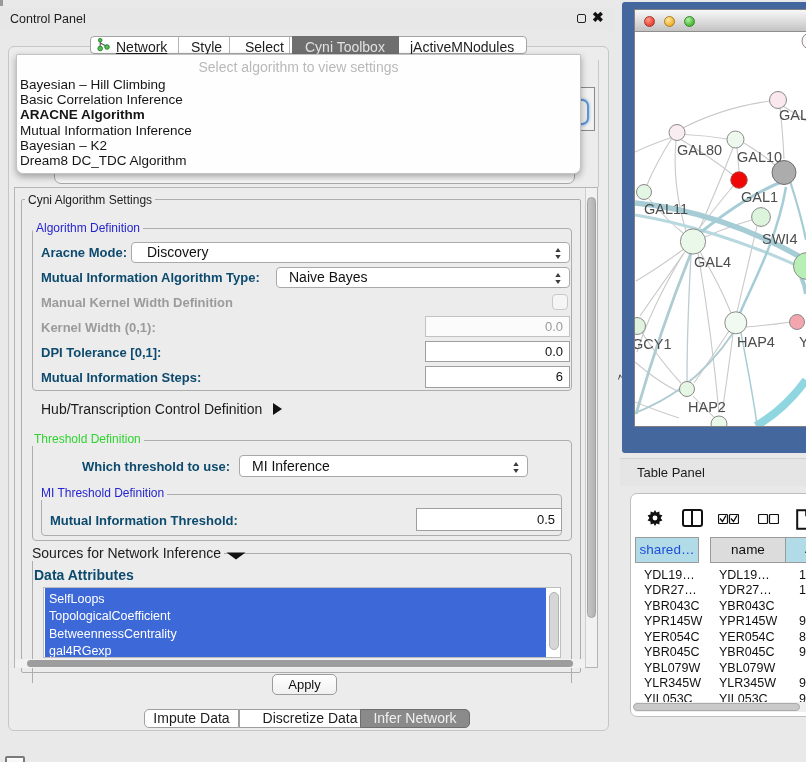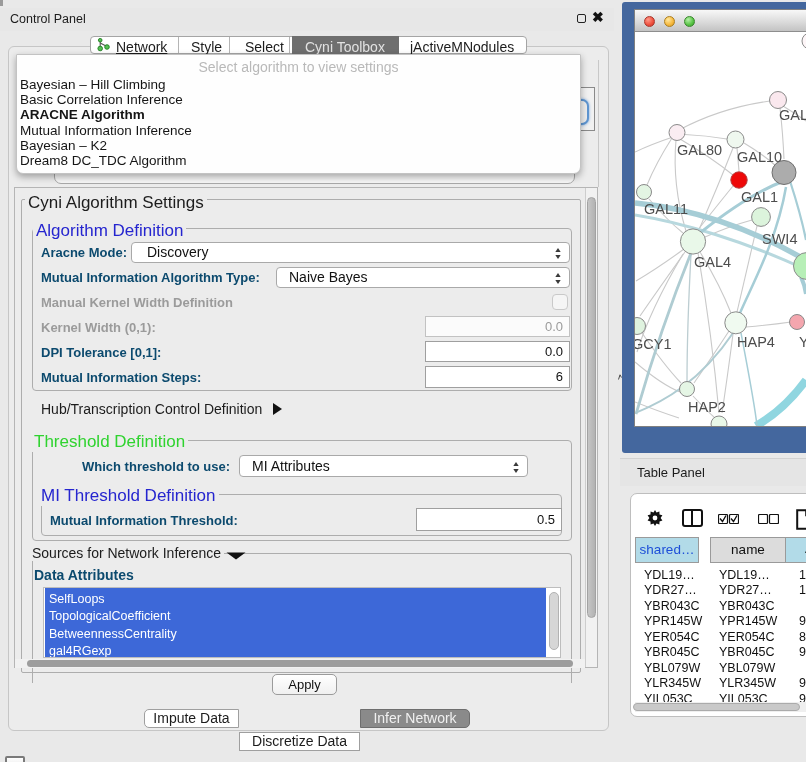--- a/index.html
+++ b/index.html
@@ -5,21 +5,21 @@
 * { margin:0; padding:0; box-sizing:border-box; }
 html,body { width:806px; height:762px; overflow:hidden; background:#e9e9e9;
   font-family:"Liberation Sans", sans-serif; }
 .abs { position:absolute; }
 #stage { position:relative; width:806px; height:762px; overflow:hidden; }
 .bold { font-weight:bold; }
 .lbl { position:absolute; font-size:13px; color:#1c1c1c; white-space:nowrap; }
 .lblb { position:absolute; font-size:13px; font-weight:bold; color:#0c4a6e; white-space:nowrap; }
 .lbld { position:absolute; font-size:13px; font-weight:bold; color:#9b9b9b; white-space:nowrap; }
 .gbox { position:absolute; border:1px solid #adadad; border-radius:4px; }
-.gtitle { position:absolute; font-size:17px; background:#ececec; padding:0 3px; white-space:nowrap; }
+.gtitle { position:absolute; font-size:12px; background:#ececec; padding:0 3px; white-space:nowrap; }
 .combo { position:absolute; background:#fff; border:1px solid #a9a9a9; border-radius:4px;
   font-size:14px; color:#111; }
 .combo .ar { position:absolute; right:7px; width:8px; }
 .field { position:absolute; background:#fff; border:1px solid #9f9f9f; font-size:13px;
   color:#111; text-align:right; padding-right:6px; }
 .seg { position:absolute; height:18.5px; background:#fff; border:1px solid #9f9f9f;
   font-size:13px; color:#1c1c1c; text-align:center; }
 </style>
 </head>
 <body>
@@ -96,21 +96,21 @@
 
   <div class="lbl" style="left:41px;top:401px;font-size:14px;">Hub/Transcription Control Definition</div>
   <svg class="abs" style="left:271px;top:402px;" width="12" height="14" viewBox="0 0 12 14">
       <path d="M2 1 L11 7 L2 13 Z" fill="#111"></path>
     </svg>
 
   <div class="gbox" style="left:32px;top:440px;width:540px;height:101px;"></div>
   <div class="gtitle" style="left:31px;top:432px;color:#2fd32f;">Threshold Definition</div>
 
   <div class="lblb" style="left:82px;top:459px;">Which threshold to use:</div>
-  <div class="combo" style="left:239px;top:455px;width:289px;height:22px;line-height:20px;"><span style="margin-left:12px;">MI Attributes</span>
+  <div class="combo" style="left:239px;top:455px;width:289px;height:22px;line-height:20px;"><span style="margin-left:12px;">MI Inference</span>
     <svg class="ar" style="top:4.5px;" width="7" height="13" viewBox="0 0 7 13">
         <path d="M3.5 1 L6.2 5 L0.8 5 Z" fill="#3a3a3a"></path>
         <path d="M3.5 12 L6.2 8 L0.8 8 Z" fill="#3a3a3a"></path>
       </svg></div>
 
   <div class="gbox" style="left:41px;top:494px;width:521px;height:42px;"></div>
   <div class="gtitle" style="left:38px;top:486px;color:#2525cf;">MI Threshold Definition</div>
   <div class="lblb" style="left:50px;top:513px;">Mutual Information Threshold:</div>
   <div class="field" style="left:416px;top:508px;width:146px;height:23px;line-height:21px;">0.5</div>
 
@@ -133,21 +133,21 @@
   <div class="abs" style="left:585px;top:188px;width:12px;height:479px;background:#f1f1f1;border-left:1px solid #cdcdcd;"></div>
   <div class="abs" style="left:586.5px;top:197px;width:9px;height:421px;background:linear-gradient(to right,#c6c6c6,#b2b2b2);border:1px solid #a2a2a2;border-radius:5px;"></div>
 
   <div class="abs" style="left:15px;top:659px;width:570px;height:9px;background:#f1f1f1;"></div>
   <div class="abs" style="left:27px;top:660px;width:546px;height:7px;background:#9d9d9d;border-radius:4px;"></div>
 
   <div class="abs" style="left:272px;top:674px;width:65px;height:21px;background:linear-gradient(#ffffff,#f0f0f0);
        border:1px solid #9b9b9b;border-radius:5px;text-align:center;font-size:13px;color:#111;line-height:19px;">Apply</div>
 
   <div class="seg" style="left:144px;top:709px;width:95px;border-radius:5px 0 0 5px;line-height:17px;font-size:14px;">Impute Data</div>
-  <div class="seg" style="left:239px;top:709px;width:121px;line-height:17px;font-size:14px;margin-top:23px;">Discretize Data</div>
+  <div class="seg" style="left:239px;top:709px;width:142px;line-height:17px;font-size:14px;">Discretize Data</div>
   <div class="seg" style="left:360px;top:709px;width:110px;background:#8a8a8a;color:#f0f0f0;border-color:#6e6e6e;border-radius:0 5px 5px 0;line-height:17px;font-size:14px;">Infer Network</div>
 
   <div class="abs" style="left:5px;top:756px;width:20px;height:10px;background:linear-gradient(#ffffff,#f0f0f0);border:2px solid #7a7a7a;border-radius:2px;"></div>
 
   <svg class="abs" style="left:617.5px;top:373.5px;" width="4" height="6" viewBox="0 0 4 6">
       <path d="M0.5 5.5 L2 0.8 L3.5 3.5" fill="none" stroke="#4a4a4a" stroke-width="1"></path>
     </svg>
 
   <div class="abs" style="left:622px;top:2px;width:190px;height:451px;background:#44679e;border-radius:3px 0 0 3px;"></div>
 

